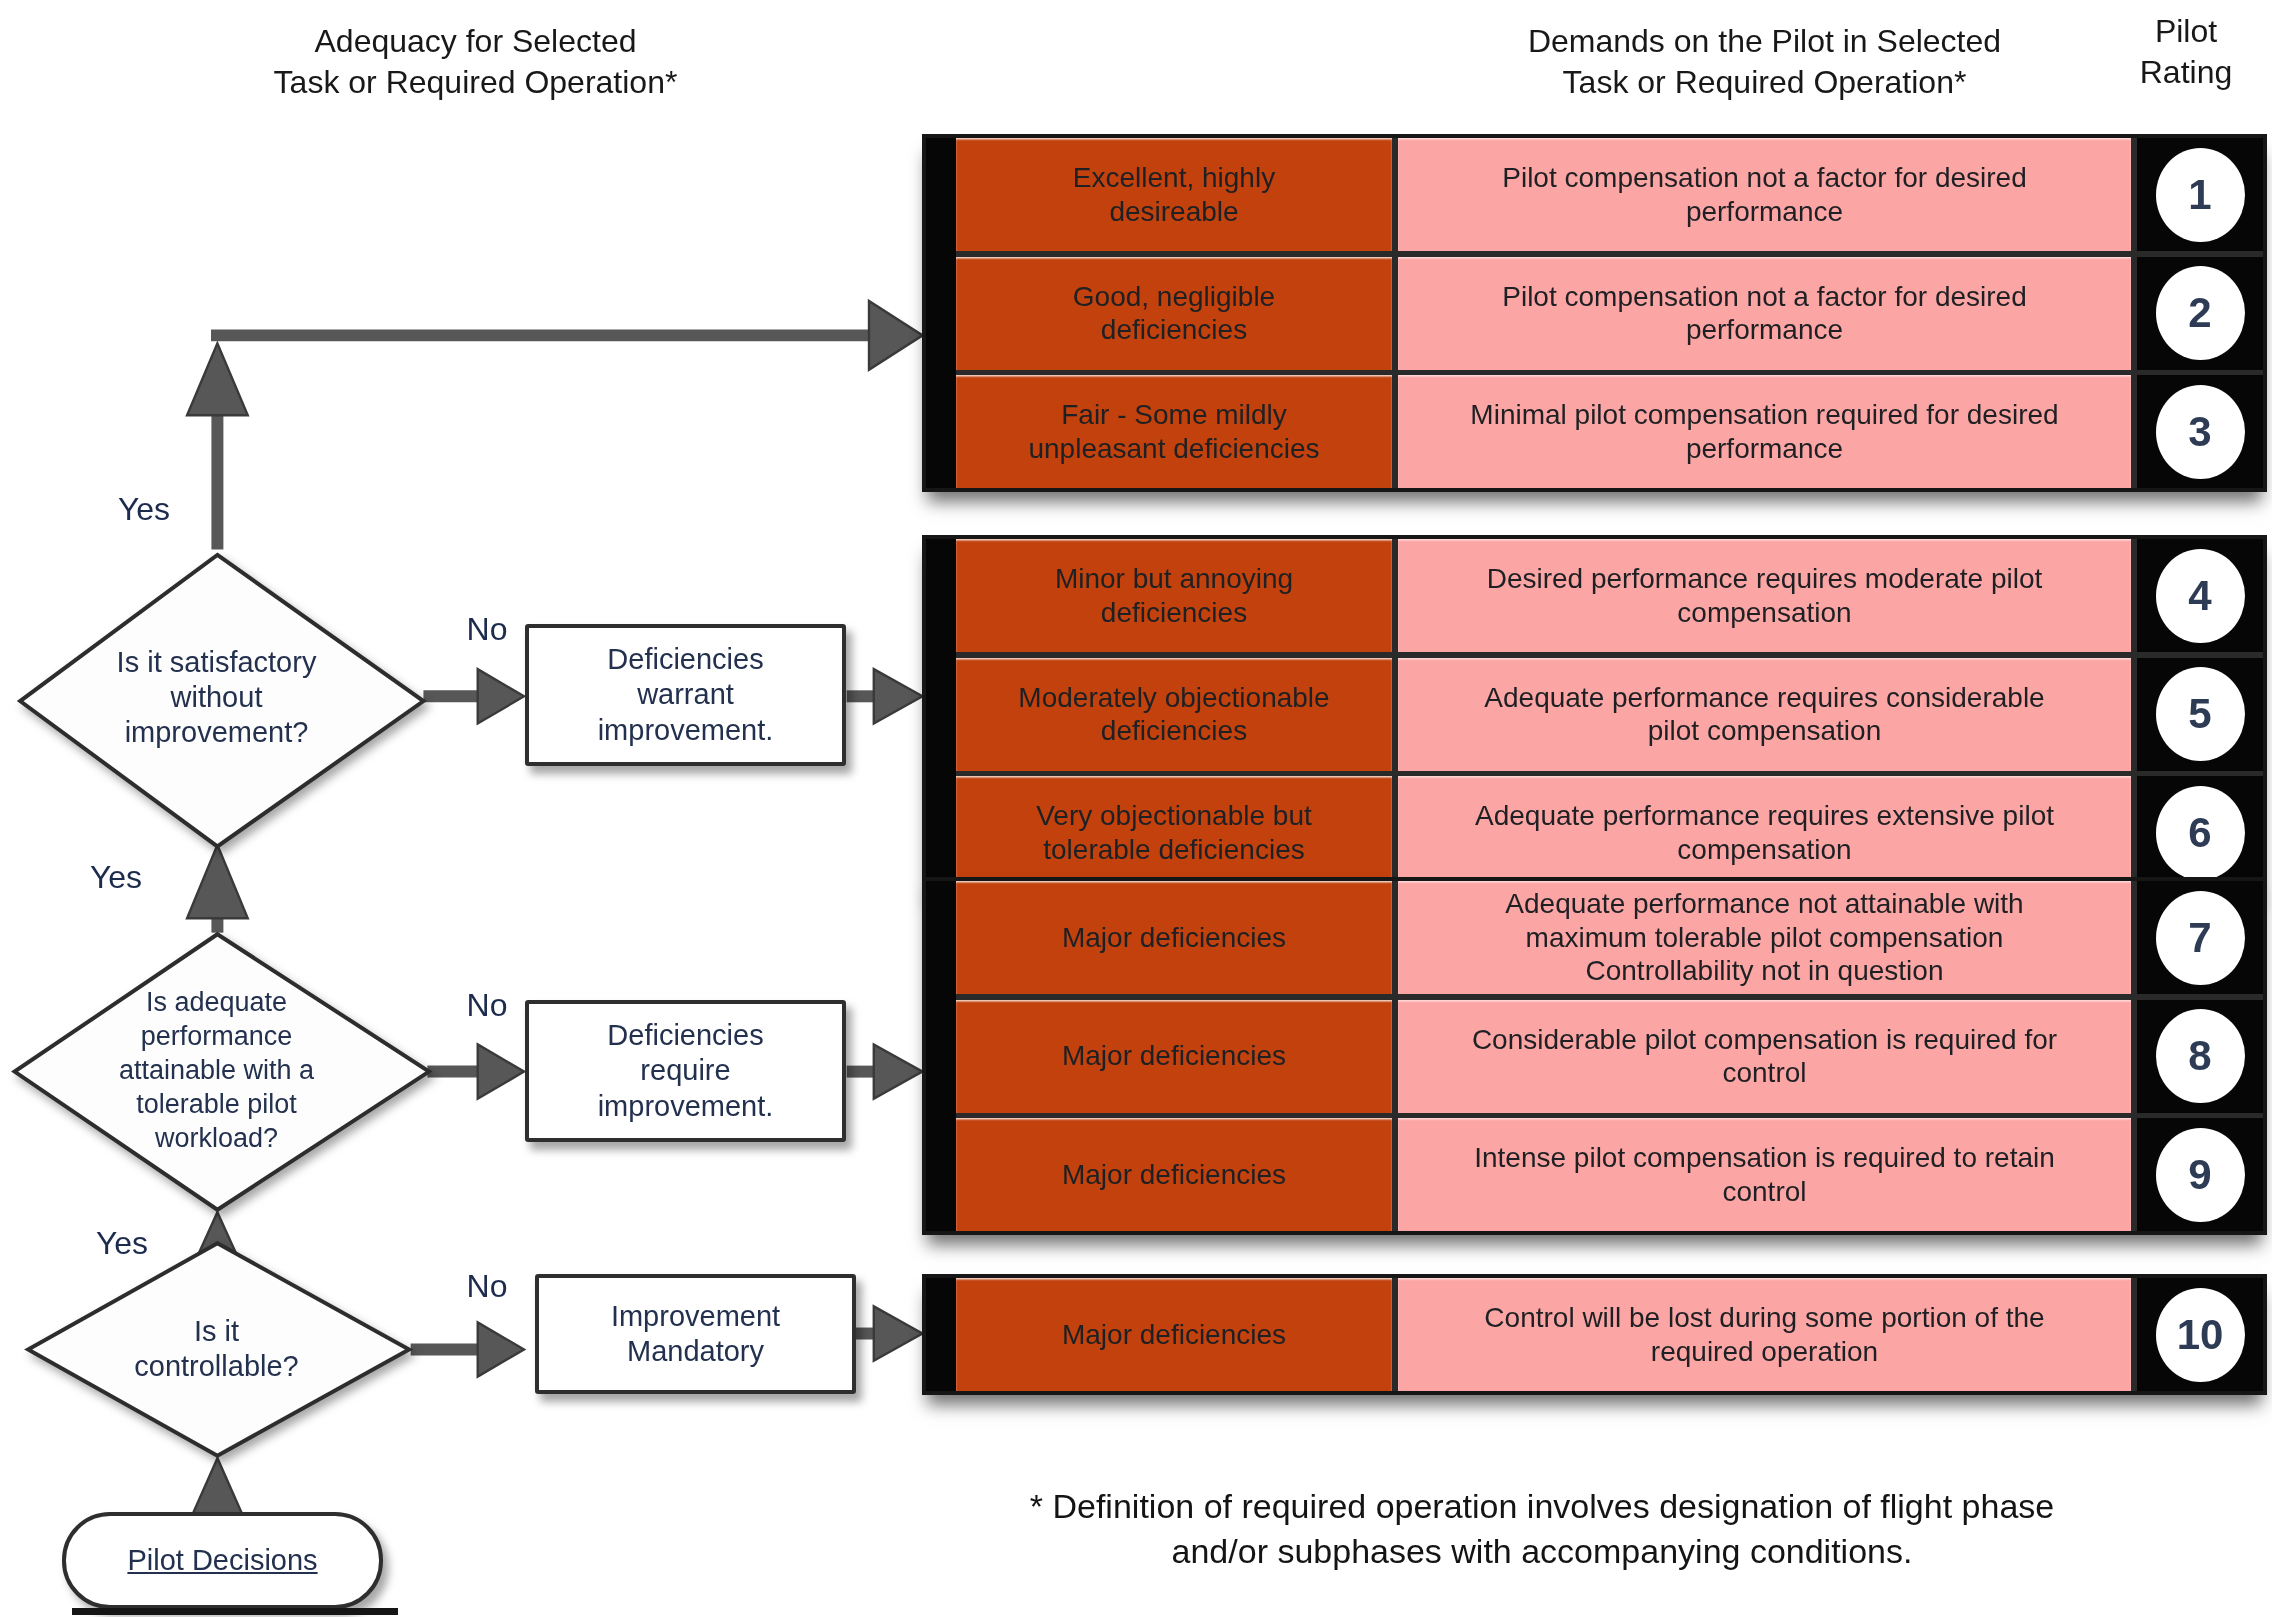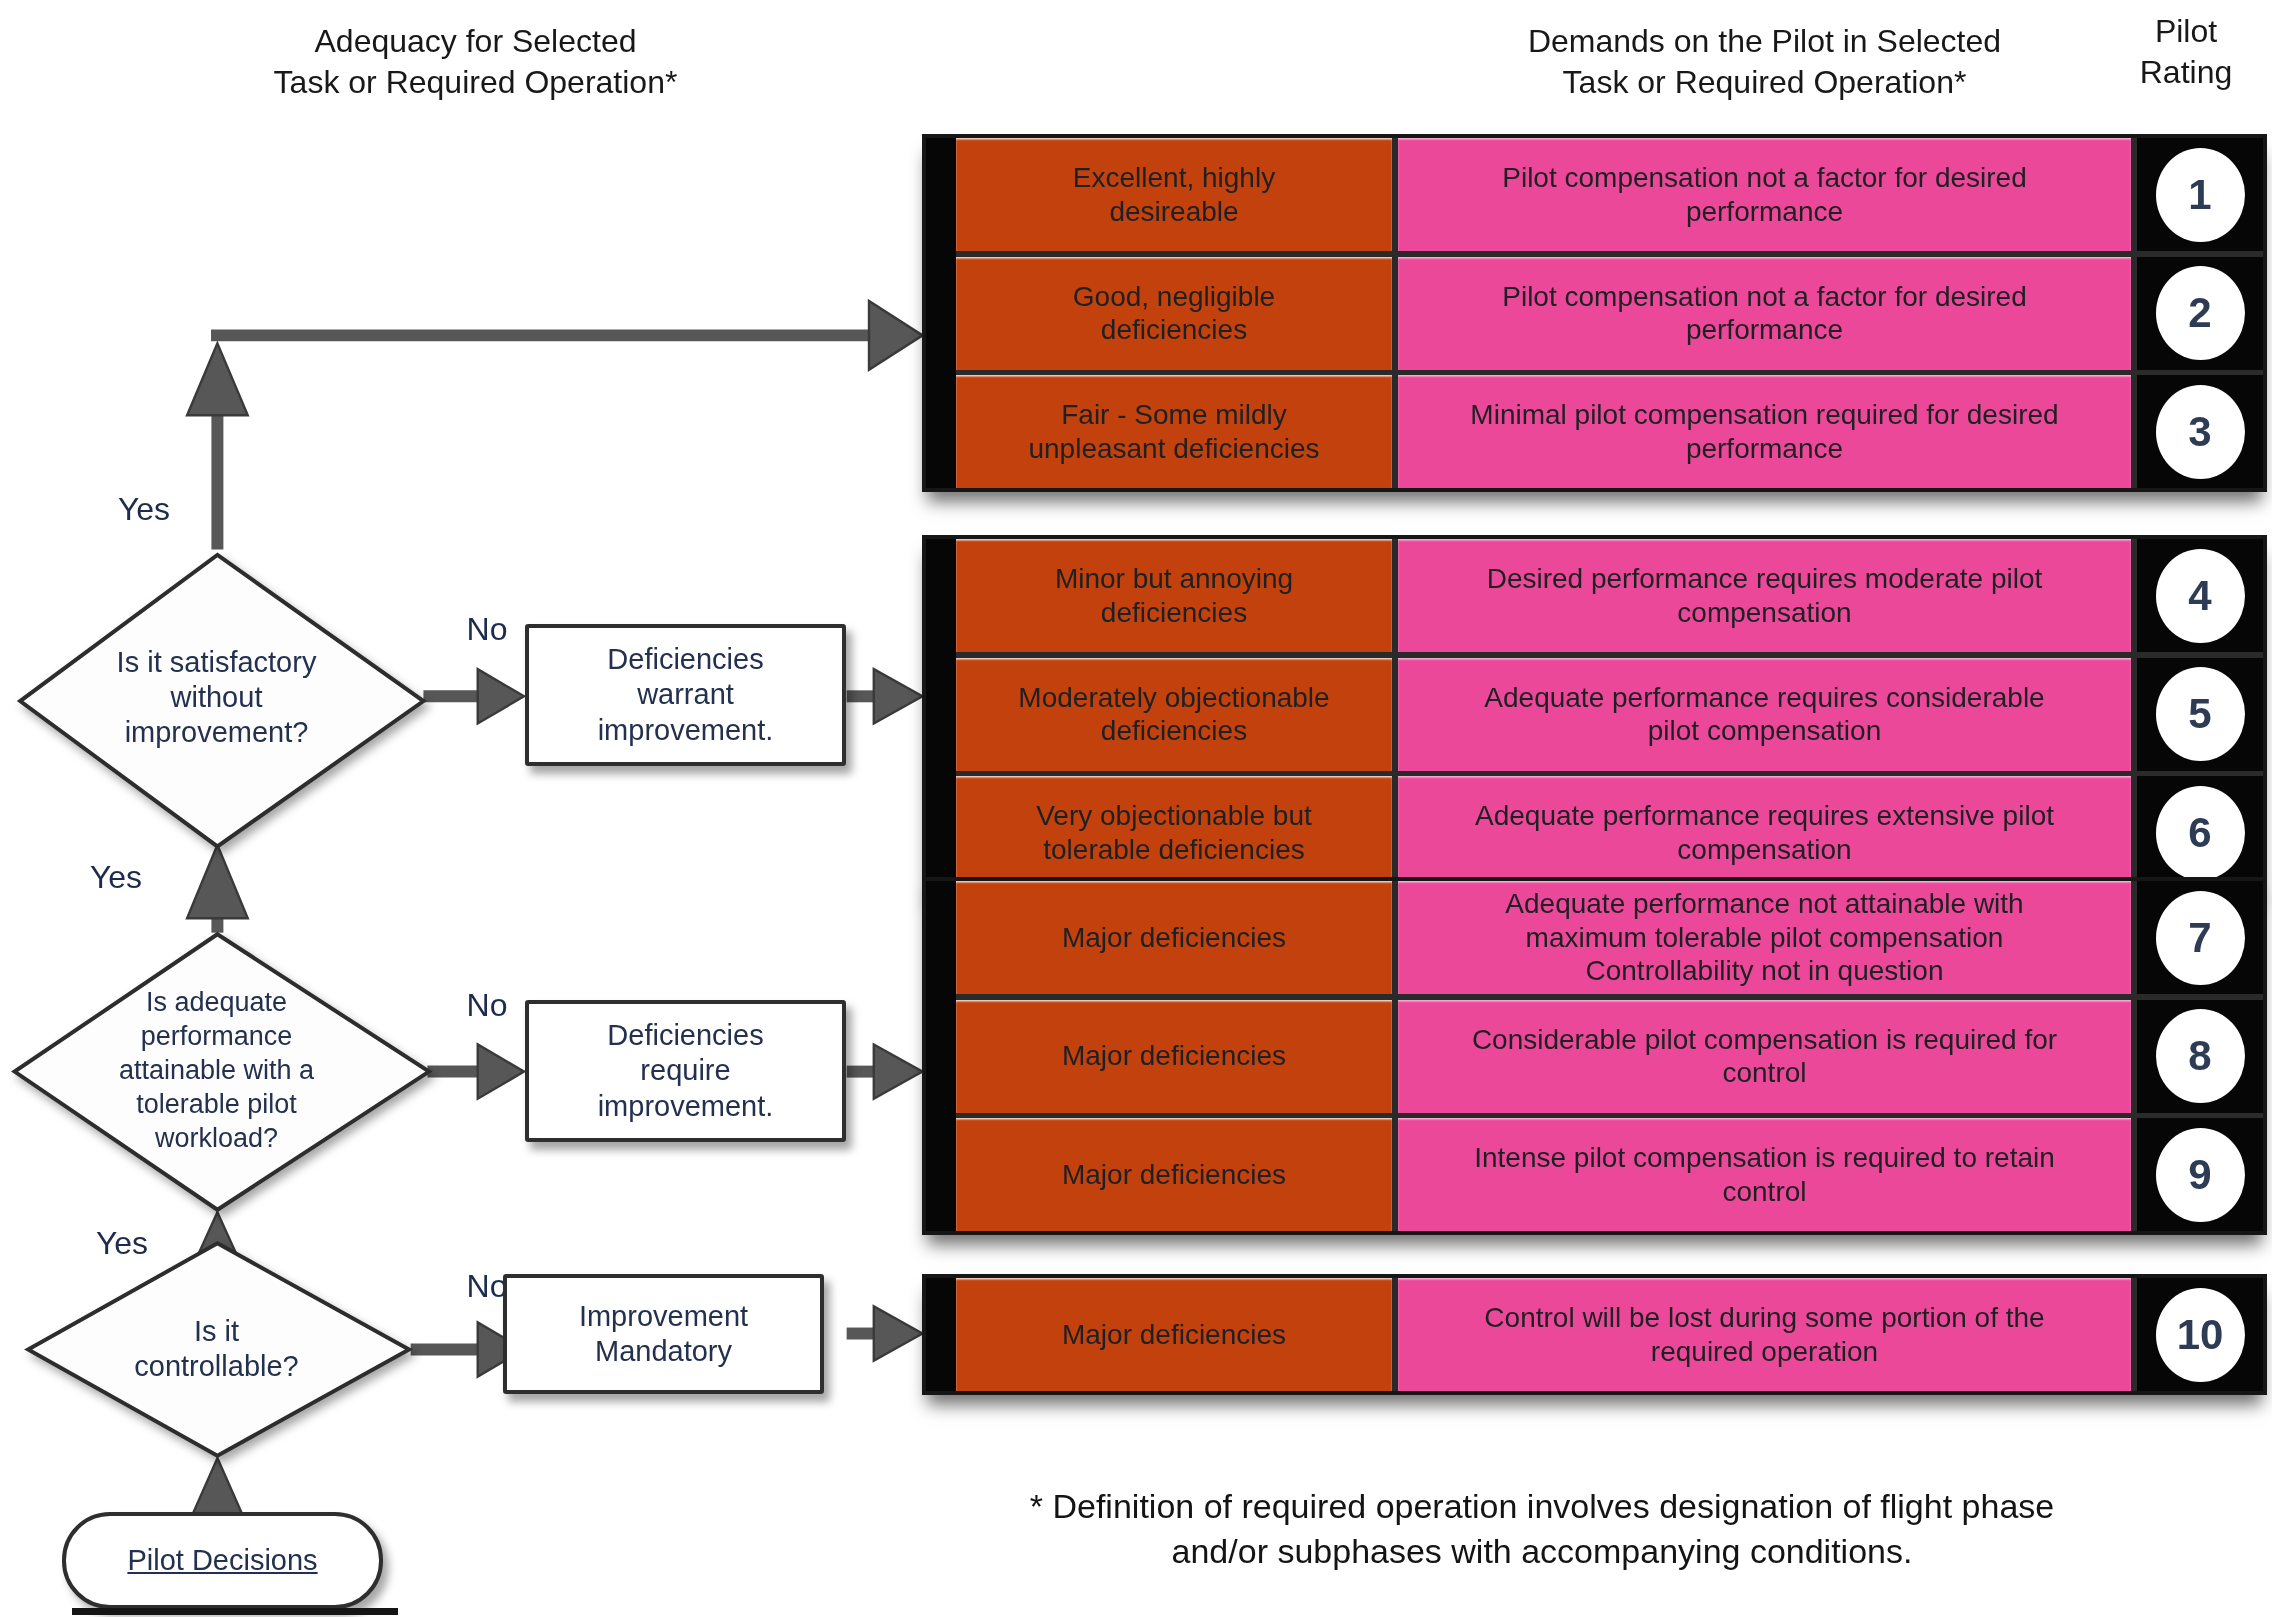--- a/index.html
+++ b/index.html
@@ -12,21 +12,21 @@
   
   .block{position:absolute;left:922px;width:1345px;background:#2a2a2a;border:4px solid #161616;
          box-shadow:0 14.4px 16px -4.8px rgba(0,0,0,0.55);display:flex;box-sizing:border-box;}
   .leftbar{width:30px;background:#060606;}
   .rows{flex:1;display:flex;flex-direction:column;gap:5.6px;}
   .trow{display:flex;gap:5.6px;height:113px;}
   .cell{display:flex;align-items:center;justify-content:center;text-align:center;
         font-size:28px;line-height:1.2;color:#1e2023;white-space:pre-line;
         padding:0 11.2px;box-sizing:border-box;}
   .c1{width:436px;background:#c2410c;box-shadow:inset 0 1.6px 1.6px rgba(255,255,255,.8);}
-  .c2{flex:1;background:#ec4899;box-shadow:inset 0 1.6px 1.6px rgba(255,255,255,.6);}
+  .c2{flex:1;background:#fca5a5;box-shadow:inset 0 1.6px 1.6px rgba(255,255,255,.6);}
   .c3{width:126px;background:#060606;display:flex;align-items:center;justify-content:center;}
   .circle{width:89px;height:94px;border-radius:50%;background:#ffffff;display:flex;
           align-items:center;justify-content:center;font-size:42px;font-weight:600;color:#2e3b55;}
 
   
   #connector-layer{position:absolute;left:0;top:0;}
   .dtext{position:absolute;text-align:center;white-space:pre-line;color:#23304e;}
   .lbl{position:absolute;text-align:center;font-size:32px;line-height:1;color:#1d2b4d;}
   .fbox{position:absolute;background:#ffffff;border:4px solid #2e2e2e;border-radius:3.2px;
         box-shadow:5.6px 7.2px 8px rgba(0,0,0,0.35);display:flex;align-items:center;justify-content:center;
@@ -101,21 +101,21 @@
   <div class="lbl" style="left:435px;top:613px;width:104px;">No</div>
   <div class="lbl" style="left:435px;top:989px;width:104px;">No</div>
   <div class="lbl" style="left:435px;top:1270px;width:104px;">No</div>
 
   <div class="fbox" style="left:525px;top:624px;width:321px;height:142px;">Deficiencies
 warrant
 improvement.</div>
   <div class="fbox" style="left:525px;top:1000px;width:321px;height:142px;">Deficiencies
 require
 improvement.</div>
-  <div class="fbox" style="left:503px;top:1274px;width:321px;height:120px;">Improvement
+  <div class="fbox" style="left:535px;top:1274px;width:321px;height:120px;">Improvement
 Mandatory</div>
 
   <div class="fbox terminal" style="left:62px;top:1512px;width:321px;height:97px;text-decoration:underline;">Pilot Decisions</div>
 
   <div class="block" style="top:134px;">
     <div class="leftbar"></div>
     <div class="rows">
       <div class="trow">
         <div class="cell c1">Excellent, highly
 desireable</div>

